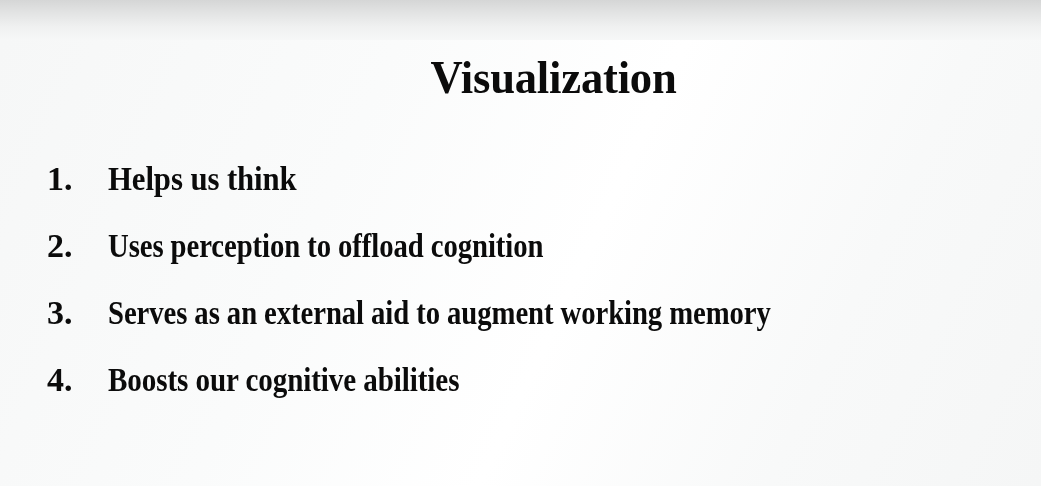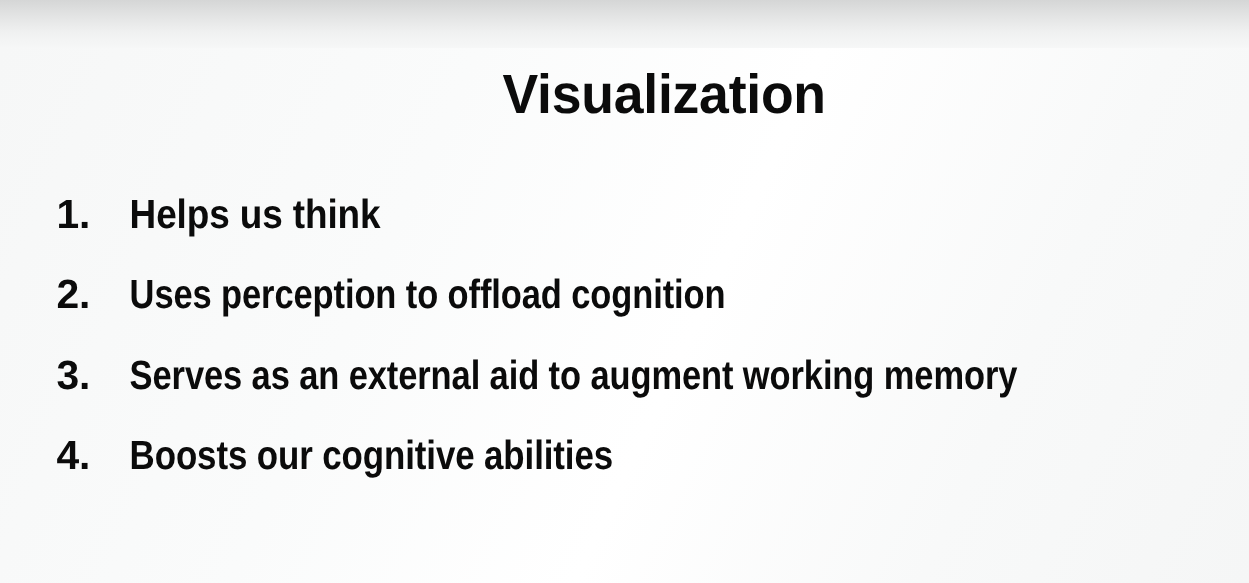--- a/index.html
+++ b/index.html
@@ -7,21 +7,21 @@
     padding: 0;
     background: #ffffff;
   }
 
   #slide {
     position: relative;
     width: 1041px;
     height: 486px;
     overflow: hidden;
     background: #f8f9f9;
-    font-family: Liberation Sans, sans-serif;
+    font-family: Liberation Serif, serif;
     -webkit-font-smoothing: antialiased;
   }
 
   
   #slide .bg-gradient-top {
     position: absolute;
     left: 0;
     top: 0;
     width: 100%;
     height: 44px;

